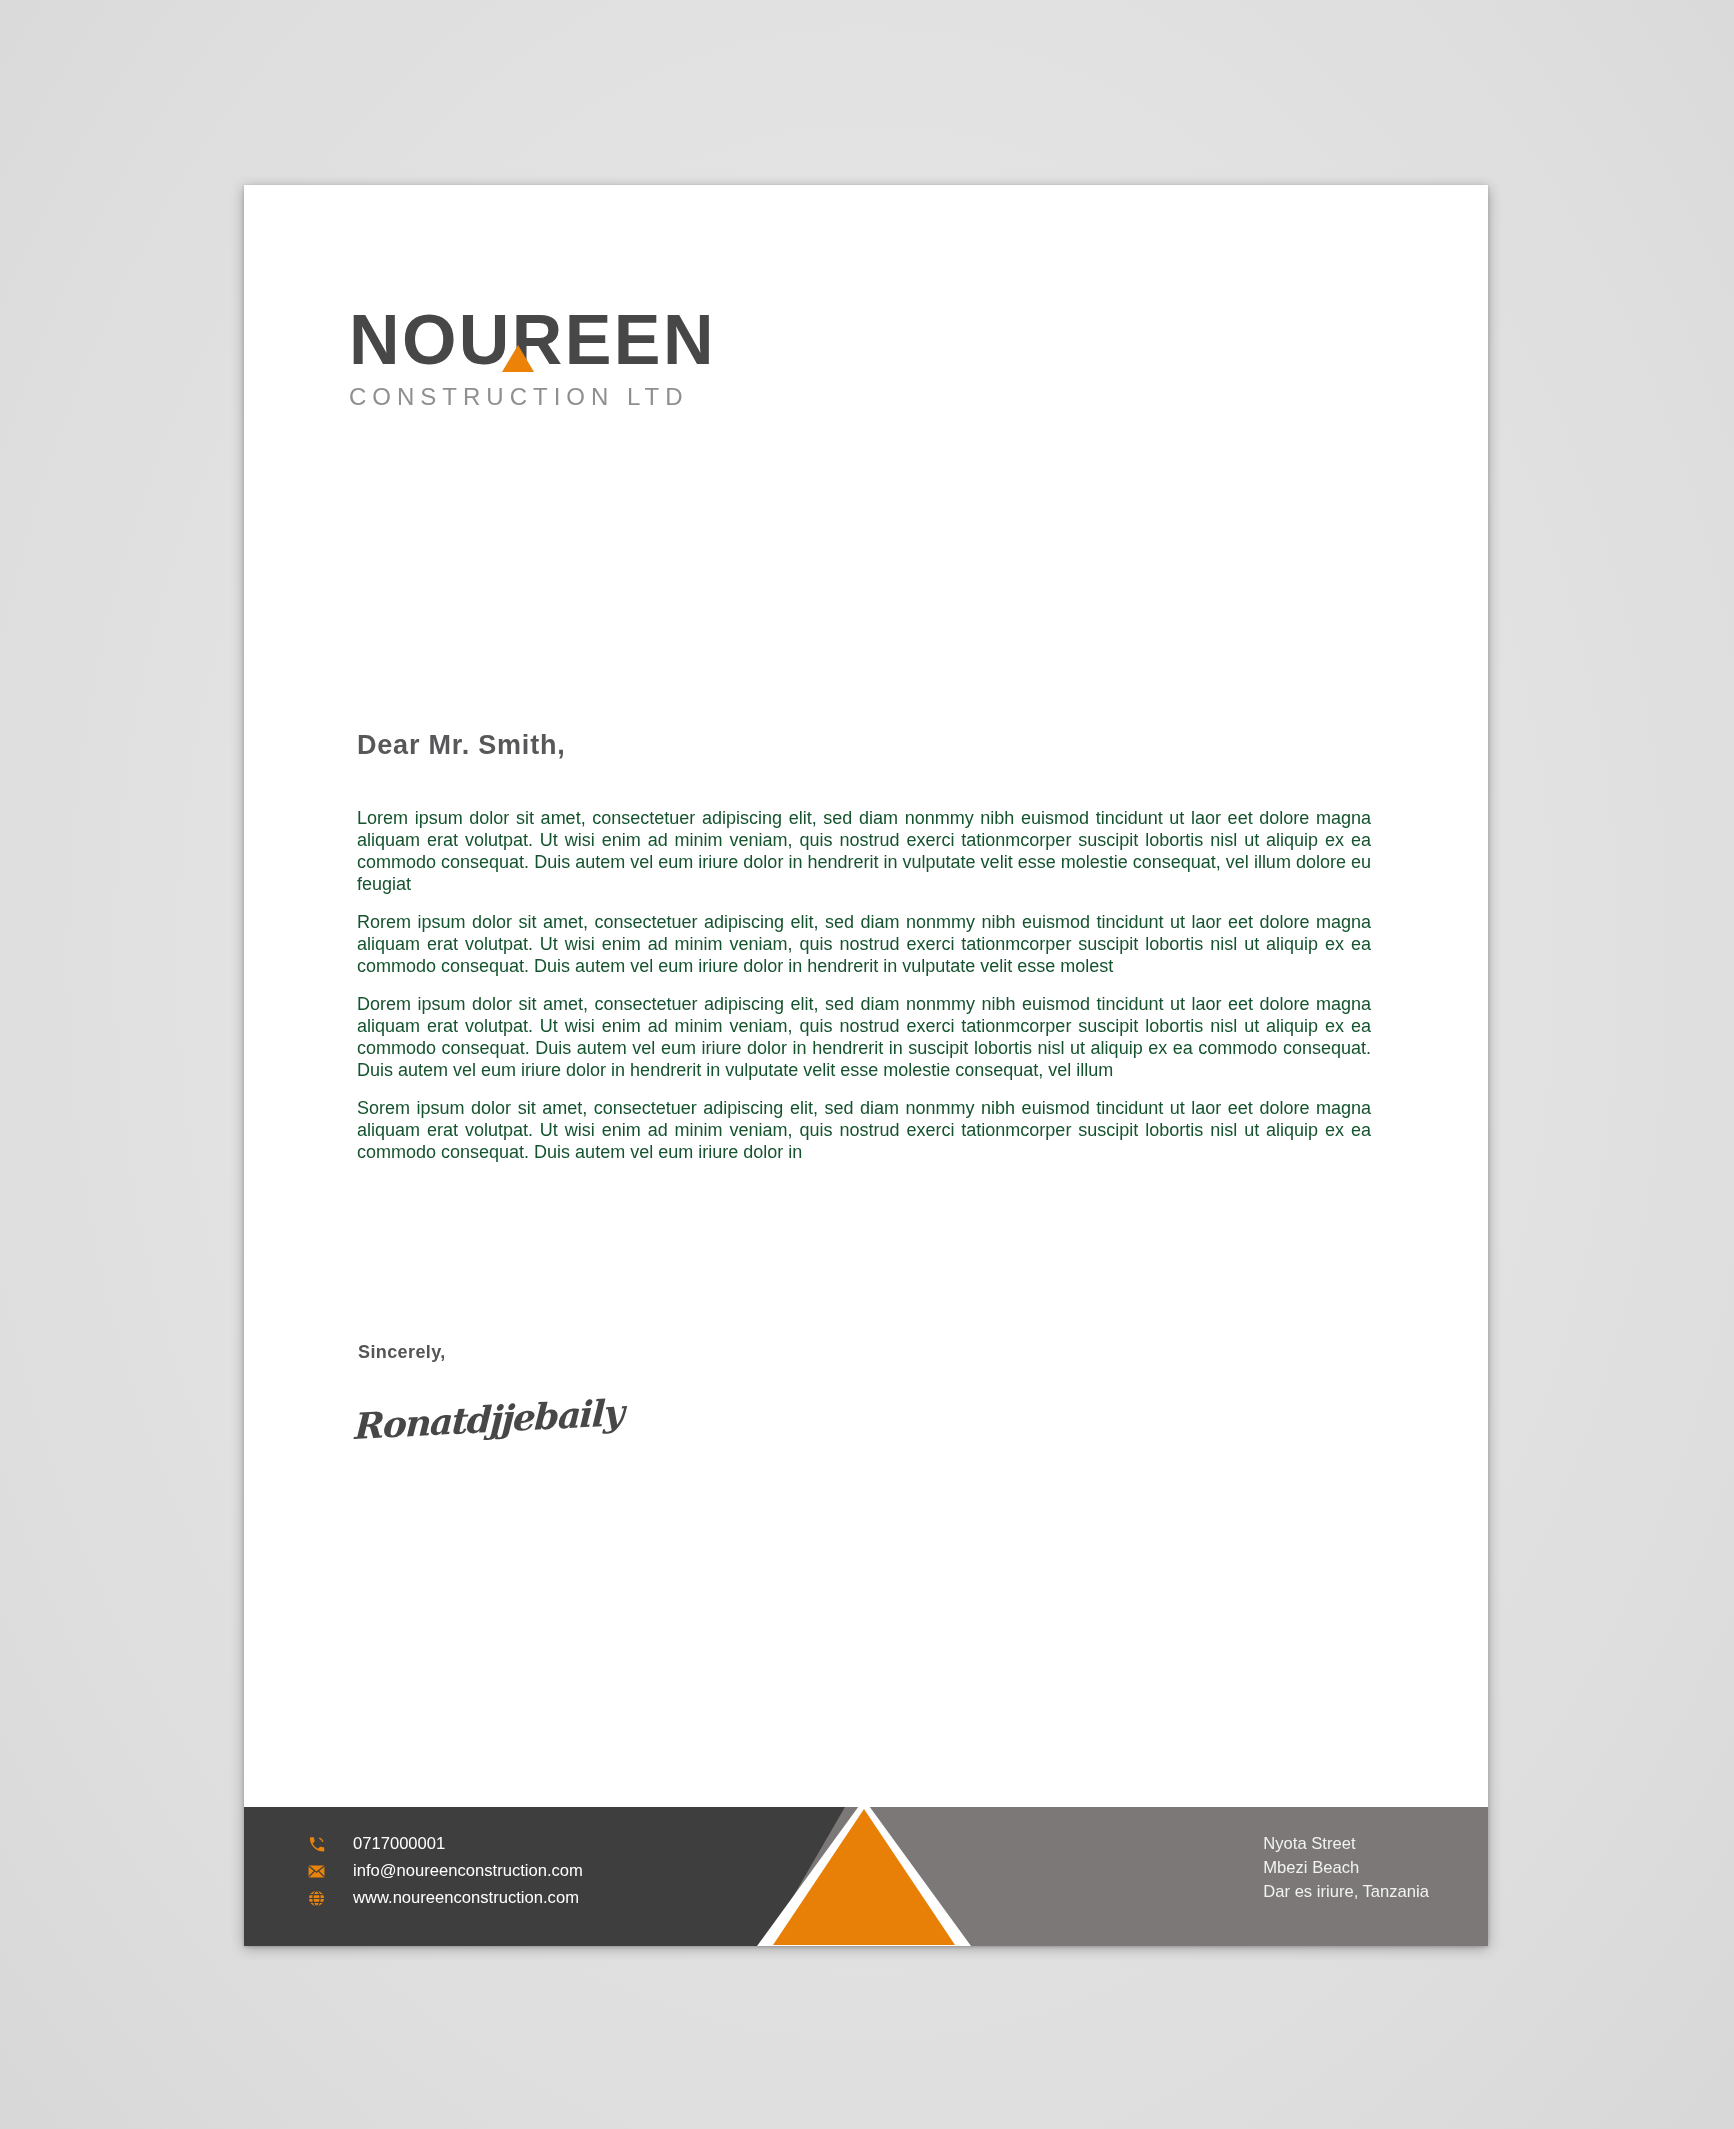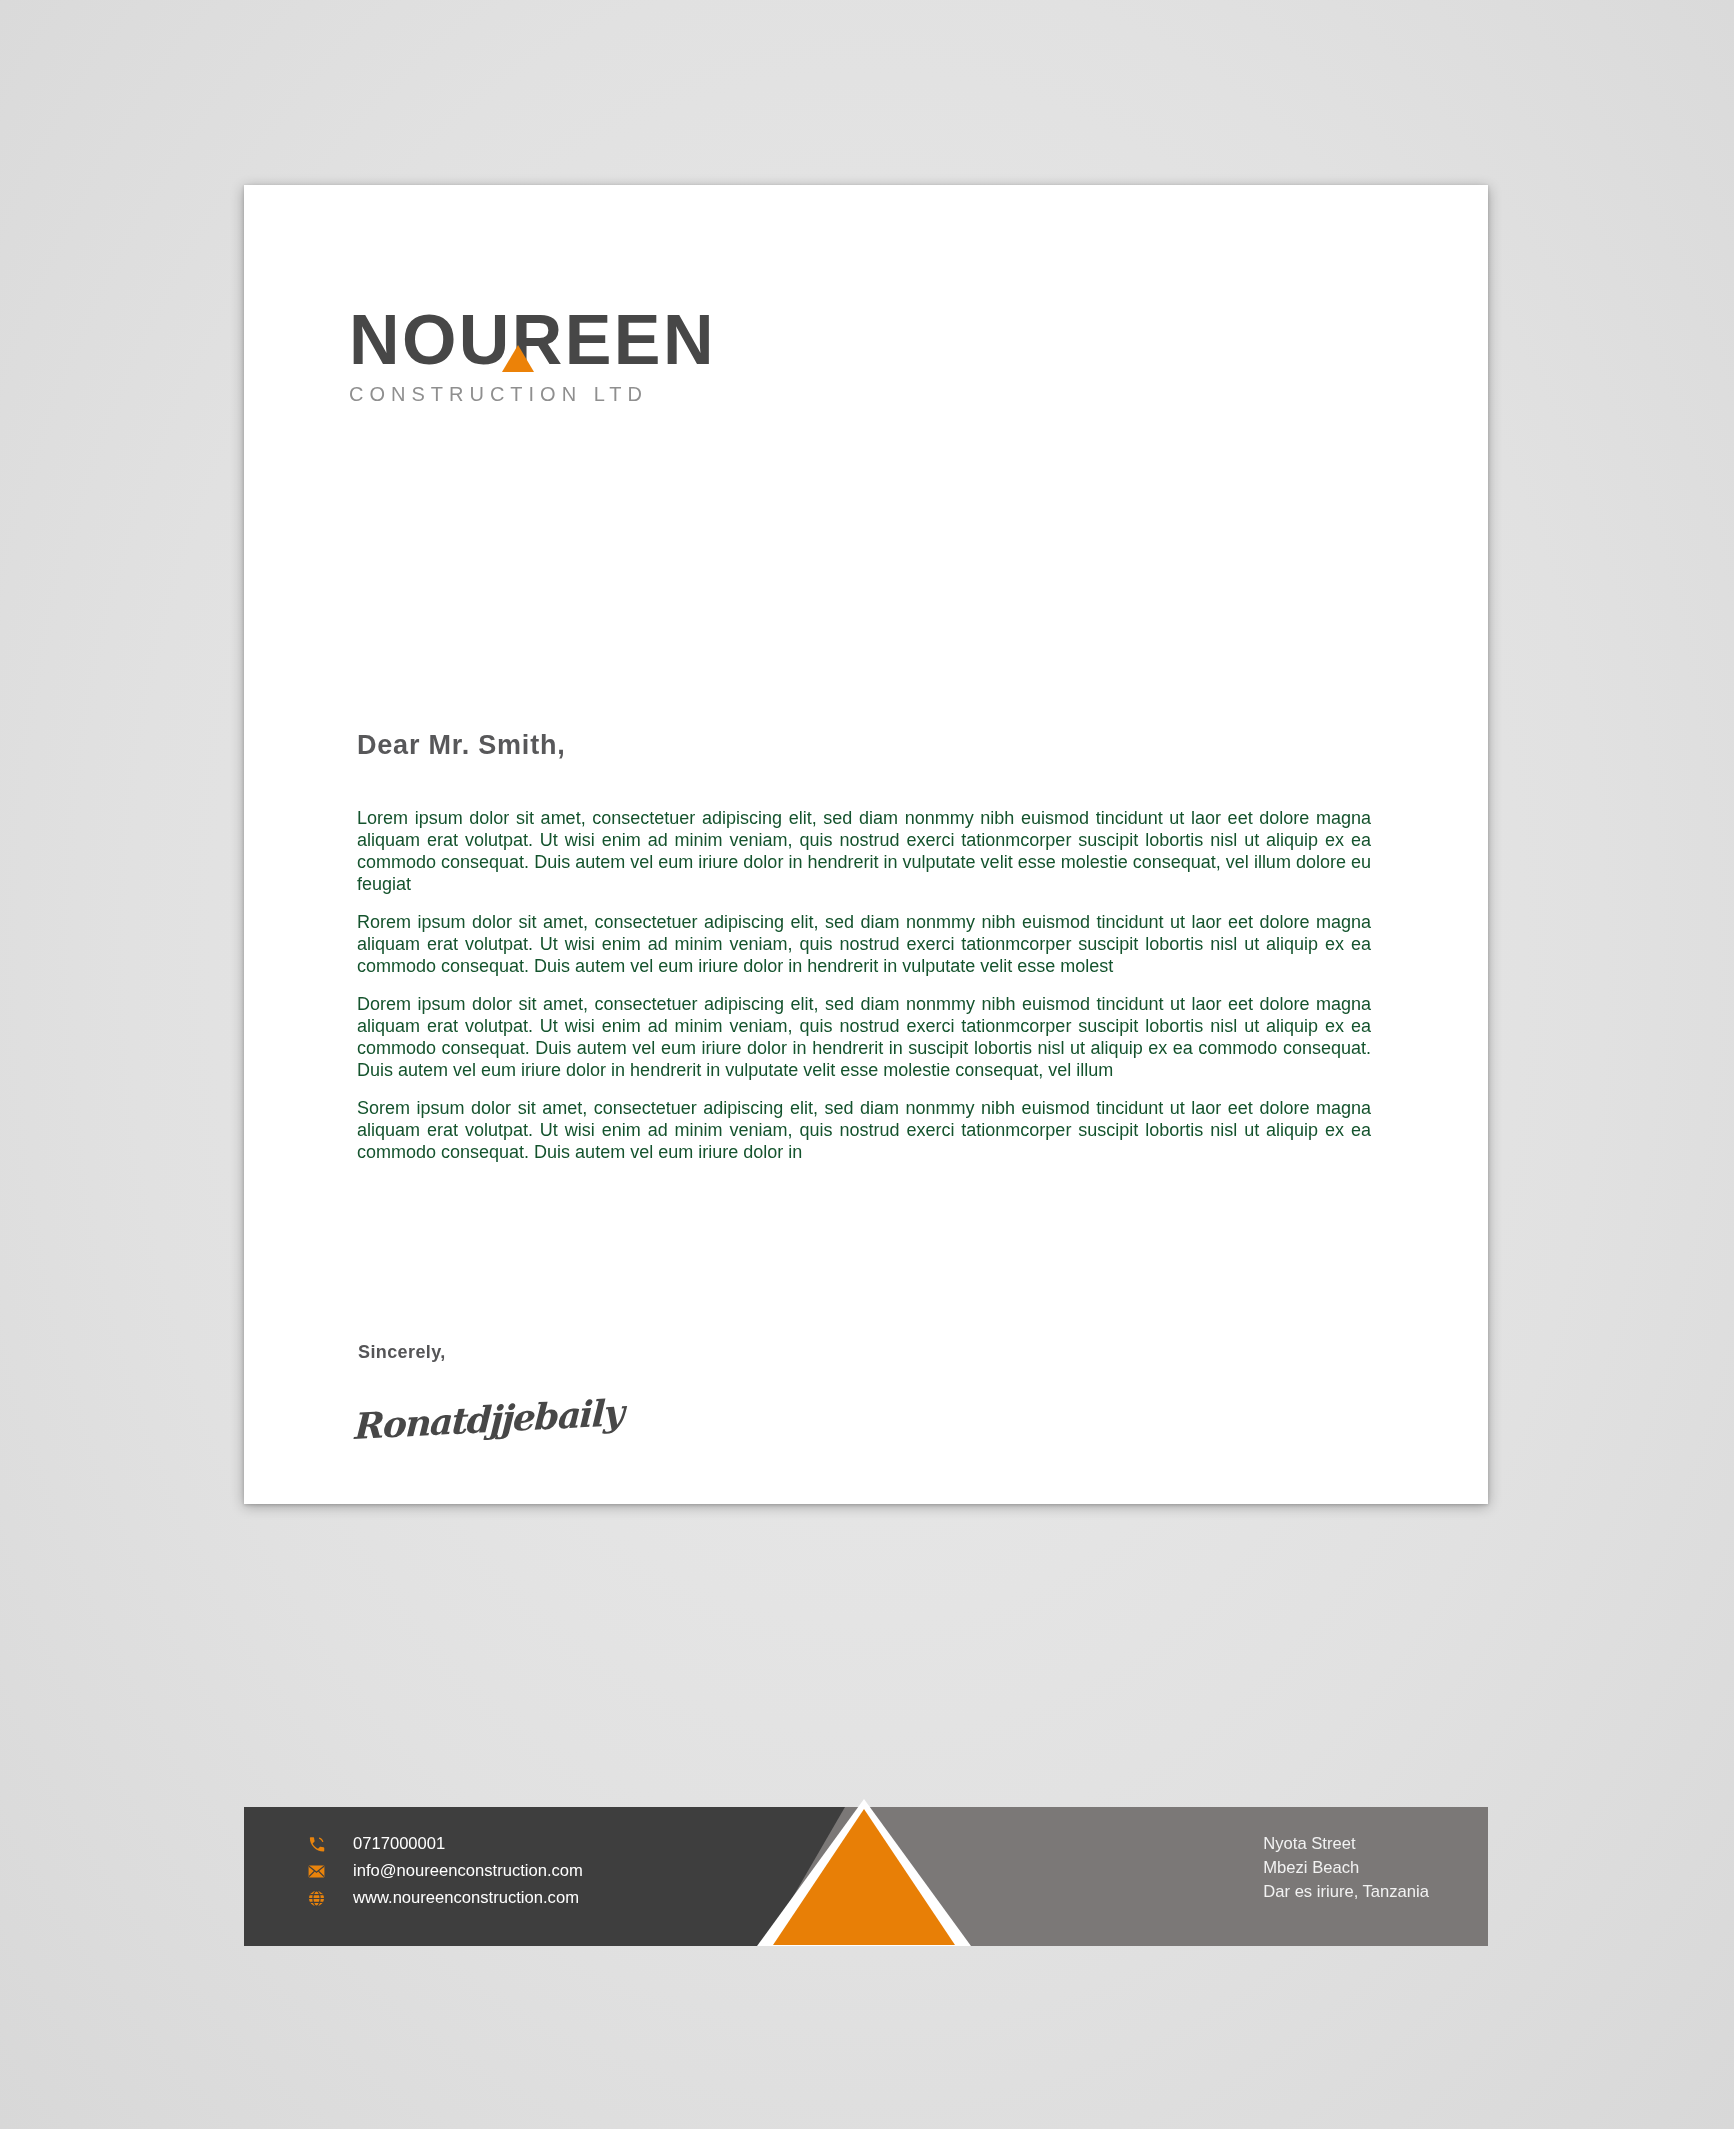--- a/index.html
+++ b/index.html
@@ -3,39 +3,39 @@
 <meta charset="utf-8">
 <style>
   html,body{margin:0;padding:0;}
   body{
     width:1735px;height:2129px;position:relative;
     background:radial-gradient(ellipse at 50% 45%, #eaeaea 0%, #e1e1e1 60%, #d8d8d8 100%);
     font-family:"Liberation Sans", sans-serif;
     overflow:hidden;
   }
   .page{
-    position:absolute;left:244px;top:185px;width:1244px;height:1319px;
+    position:absolute;left:244px;top:185px;width:1244px;height:1761px;
     background:#ffffff;
     box-shadow:0 3.2px 12.7px rgba(0,0,0,0.30), 0 0.8px 3.2px rgba(0,0,0,0.18);
   }
 
   
   .logo{position:absolute;left:105px;top:120px;}
   .logo-name{
     font-size:70px;font-weight:700;color:#474747;letter-spacing:2.4px;
     line-height:1.0;white-space:nowrap;
   }
   .logo-r{position:relative;display:inline-block;}
   .logo-r-triangle{
     position:absolute;left:-9.5px;bottom:3.2px;width:0;height:0;
     border-left:16.6px solid transparent;border-right:16.6px solid transparent;
     border-bottom:27px solid #ec8208;
   }
   .logo-sub{
-    font-size:20px;font-weight:400;color:#8f8f8f;letter-spacing:6px;
+    font-size:24px;font-weight:400;color:#8f8f8f;letter-spacing:6px;
     margin-top:8px;white-space:nowrap;
   }
 
   
   .salutation{
     position:absolute;left:113px;top:545px;
     font-size:27px;font-weight:700;color:#58585a;letter-spacing:0.8px;
   }
   .body-text{position:absolute;left:113px;right:117px;top:622px;}
   .body-text p{

